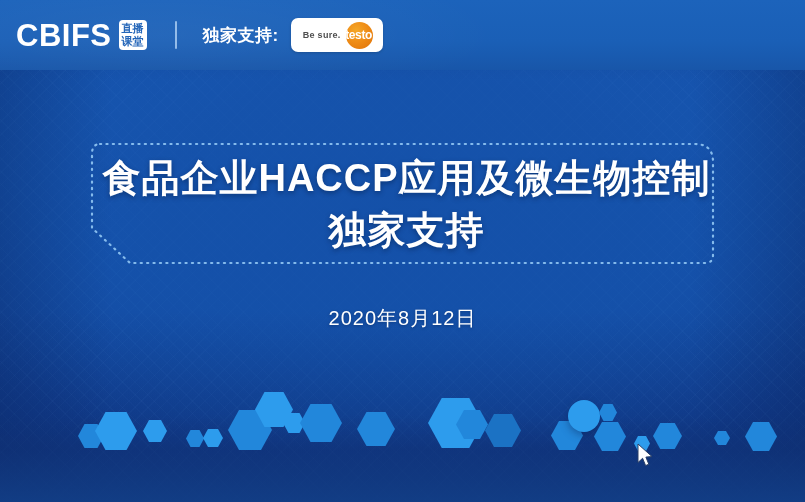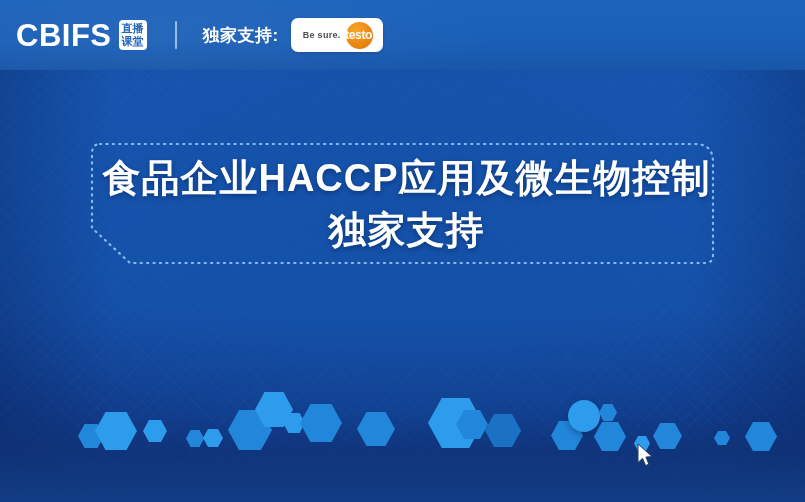--- a/index.html
+++ b/index.html
@@ -251,20 +251,21 @@
     <svg width="625" height="123" viewBox="0 0 625 123" fill="none">
       <path d="M 10 2 L 605 2 Q 623 2 623 20 L 623 113 Q 623 121 615 121 L 40 121 L 2 86 L 2 12 Q 2 2 10 2 Z" stroke="#8fc4f2" stroke-width="2.2" stroke-linecap="round" stroke-dasharray="1.2 5.2" fill="none" opacity="0.92"></path>
     </svg>
   </div>
 
   <div class="title-block">
     <div class="title-line">食品企业HACCP应用及微生物控制</div>
     <div class="title-line">独家支持</div>
   </div>
 
+  <div class="date-line">2020年8月12日</div>
 
   <div class="hexlayer" id="hexlayer">
       <div class="hex" style="left: 78px; top: 52px; width: 26px; height: 24px; background: rgb(34, 135, 219);"></div>
       <div class="hex" style="left: 95px; top: 40px; width: 42px; height: 38px; background: rgb(45, 156, 237);"></div>
       <div class="hex" style="left: 143px; top: 48px; width: 24px; height: 22px; background: rgb(45, 156, 237);"></div>
       <div class="hex" style="left: 186px; top: 58px; width: 18px; height: 17px; background: rgb(34, 135, 219);"></div>
       <div class="hex" style="left: 203px; top: 57px; width: 20px; height: 18px; background: rgb(45, 156, 237);"></div>
       <div class="hex" style="left: 228px; top: 38px; width: 44px; height: 40px; background: rgb(34, 135, 219);"></div>
       <div class="hex" style="left: 255px; top: 20px; width: 38px; height: 35px; background: rgb(45, 156, 237);"></div>
       <div class="hex" style="left: 283px; top: 41px; width: 22px; height: 20px; background: rgb(45, 156, 237);"></div>

